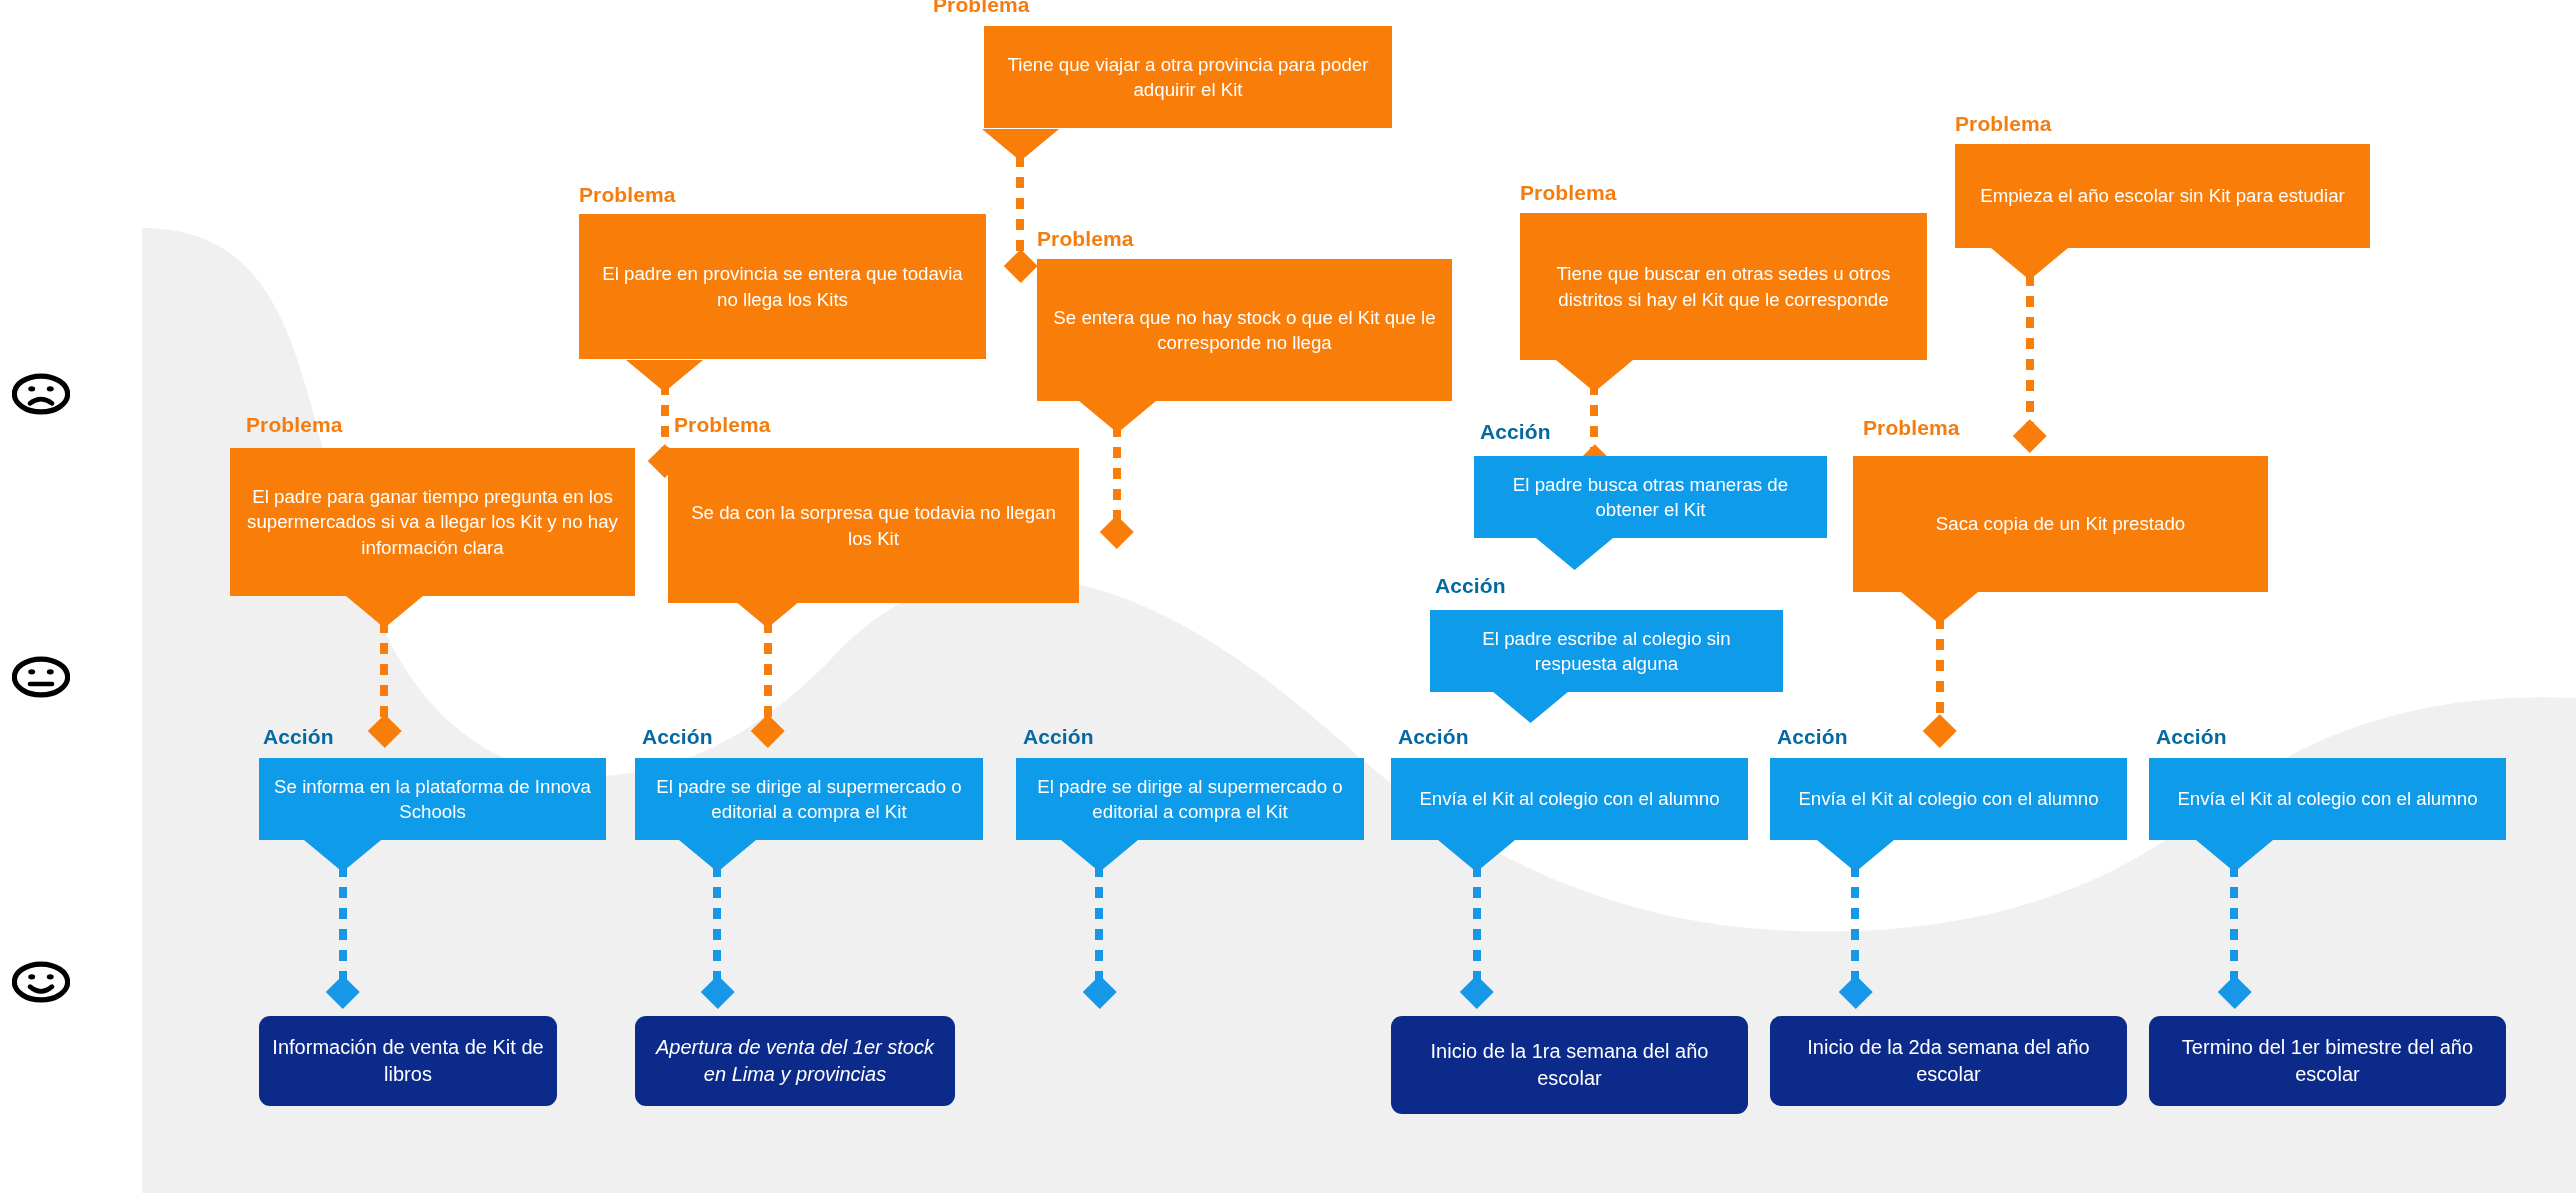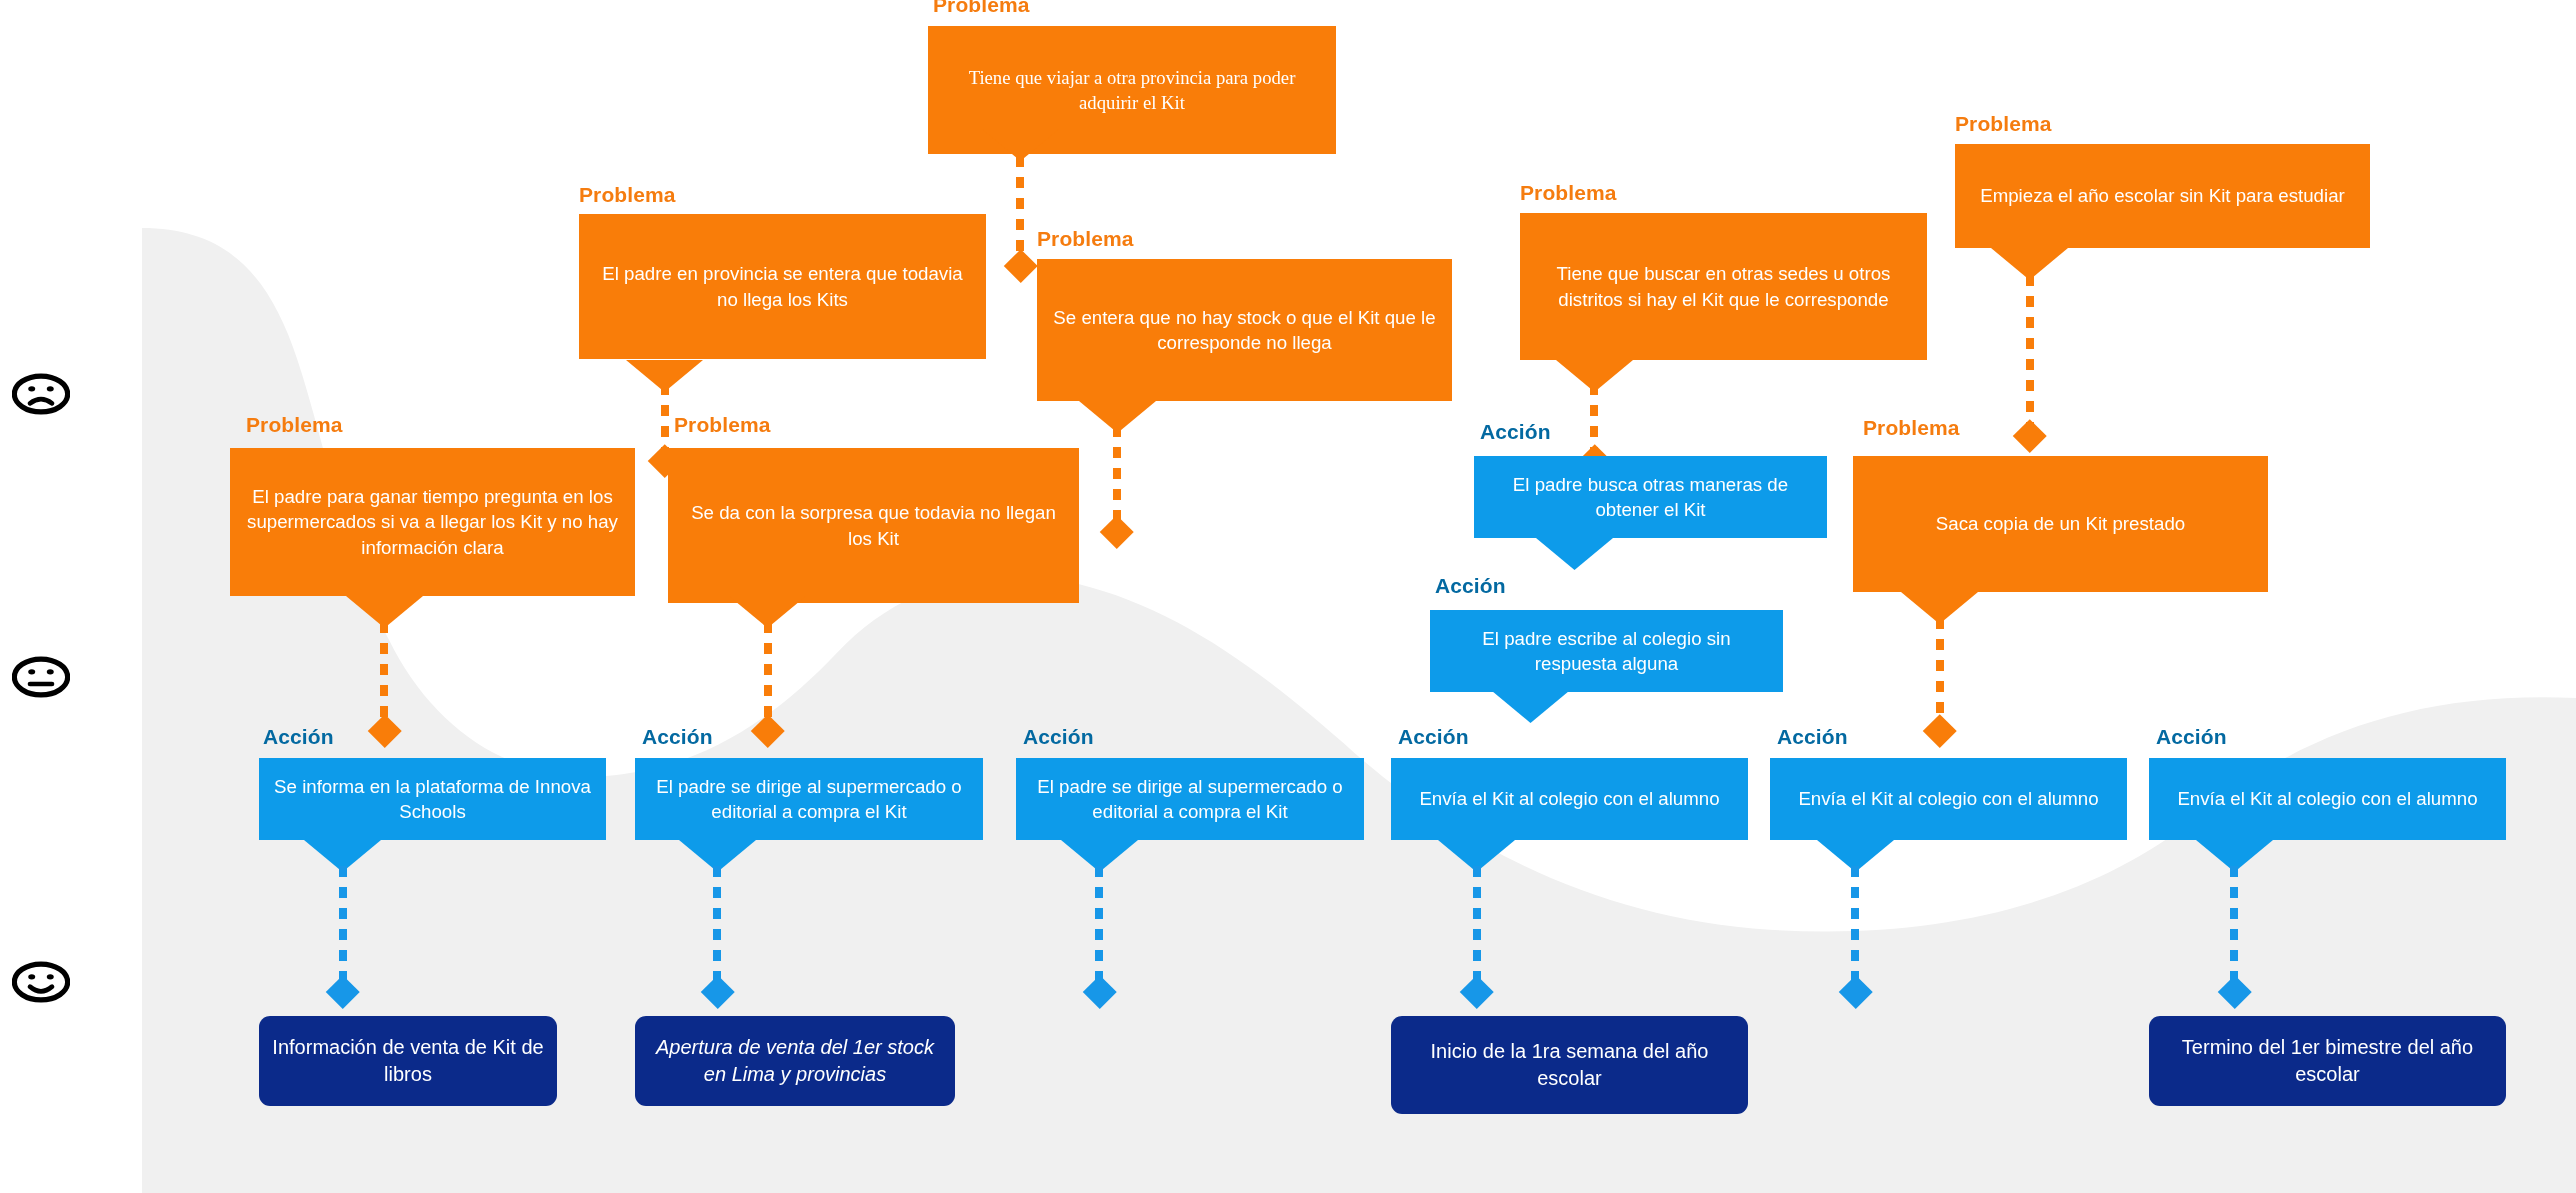--- a/index.html
+++ b/index.html
@@ -88,21 +88,21 @@
     <svg viewBox="0 0 100 100">
       <ellipse cx="50" cy="50" rx="46" ry="31" fill="#ffffff" stroke="#000000" stroke-width="9"></ellipse>
       <ellipse cx="34" cy="41" rx="6" ry="4.5" fill="#000000"></ellipse>
       <ellipse cx="66" cy="41" rx="6" ry="4.5" fill="#000000"></ellipse>
       <path d="M31,58 Q50,74 69,58" fill="none" stroke="#000000" stroke-width="8" stroke-linecap="round"></path>
     </svg>
   </div>
 
   <div class="node">
     <div class="kicker problem" style="left:933px;top:-7px;">Problema</div>
-    <div class="bubble orange" style="left:928px;top:26px;width:408px;height:128px;font-family:Liberation Serif, serif;">Tiene que viajar a otra provincia para poder adquirir el Kit</div>
+    <div class="bubble orange" style="left:984px;top:26px;width:408px;height:102px;">Tiene que viajar a otra provincia para poder adquirir el Kit</div>
     <div class="tail orange" style="left:982px;top:129px;"></div>
     <div class="dotline orange" style="left:1016px;top:156px;height:102px;"></div>
     <div class="diamond orange" style="left:1009px;top:254px;"></div>
   </div>
 
   <div class="node">
     <div class="kicker problem" style="left:1955px;top:112px;">Problema</div>
     <div class="bubble orange" style="left:1955px;top:144px;width:415px;height:104px;">Empieza el año escolar sin Kit para estudiar</div>
     <div class="tail orange" style="left:1991px;top:248px;"></div>
     <div class="dotline orange" style="left:2026px;top:275px;height:153px;"></div>
@@ -213,16 +213,17 @@
     <div class="kicker accion" style="left:2156px;top:725px;">Acción</div>
     <div class="bubble blue" style="left:2149px;top:758px;width:357px;height:82px;">Envía el Kit al colegio con el alumno</div>
     <div class="tail blue" style="left:2196px;top:840px;"></div>
     <div class="dotline blue" style="left:2230px;top:866px;height:119px;"></div>
     <div class="diamond blue" style="left:2223px;top:980px;"></div>
   </div>
 
   <div class="milestone" style="left:259px;top:1016px;width:298px;height:90px;">Información de venta de Kit de libros</div>
   <div class="milestone" style="left:635px;top:1016px;width:320px;height:90px;font-style:italic;">Apertura de venta del 1er stock en Lima y provincias</div>
   <div class="milestone" style="left:1391px;top:1016px;width:357px;height:98px;">Inicio de la 1ra semana del año escolar</div>
+  <div class="milestone" style="left:1770px;top:1016px;width:357px;height:90px;">Inicio de la 2da semana del año escolar</div>
   <div class="milestone" style="left:2149px;top:1016px;width:357px;height:90px;">Termino del 1er bimestre del año escolar</div>
 
 </div>
 
 
 </body></html>

